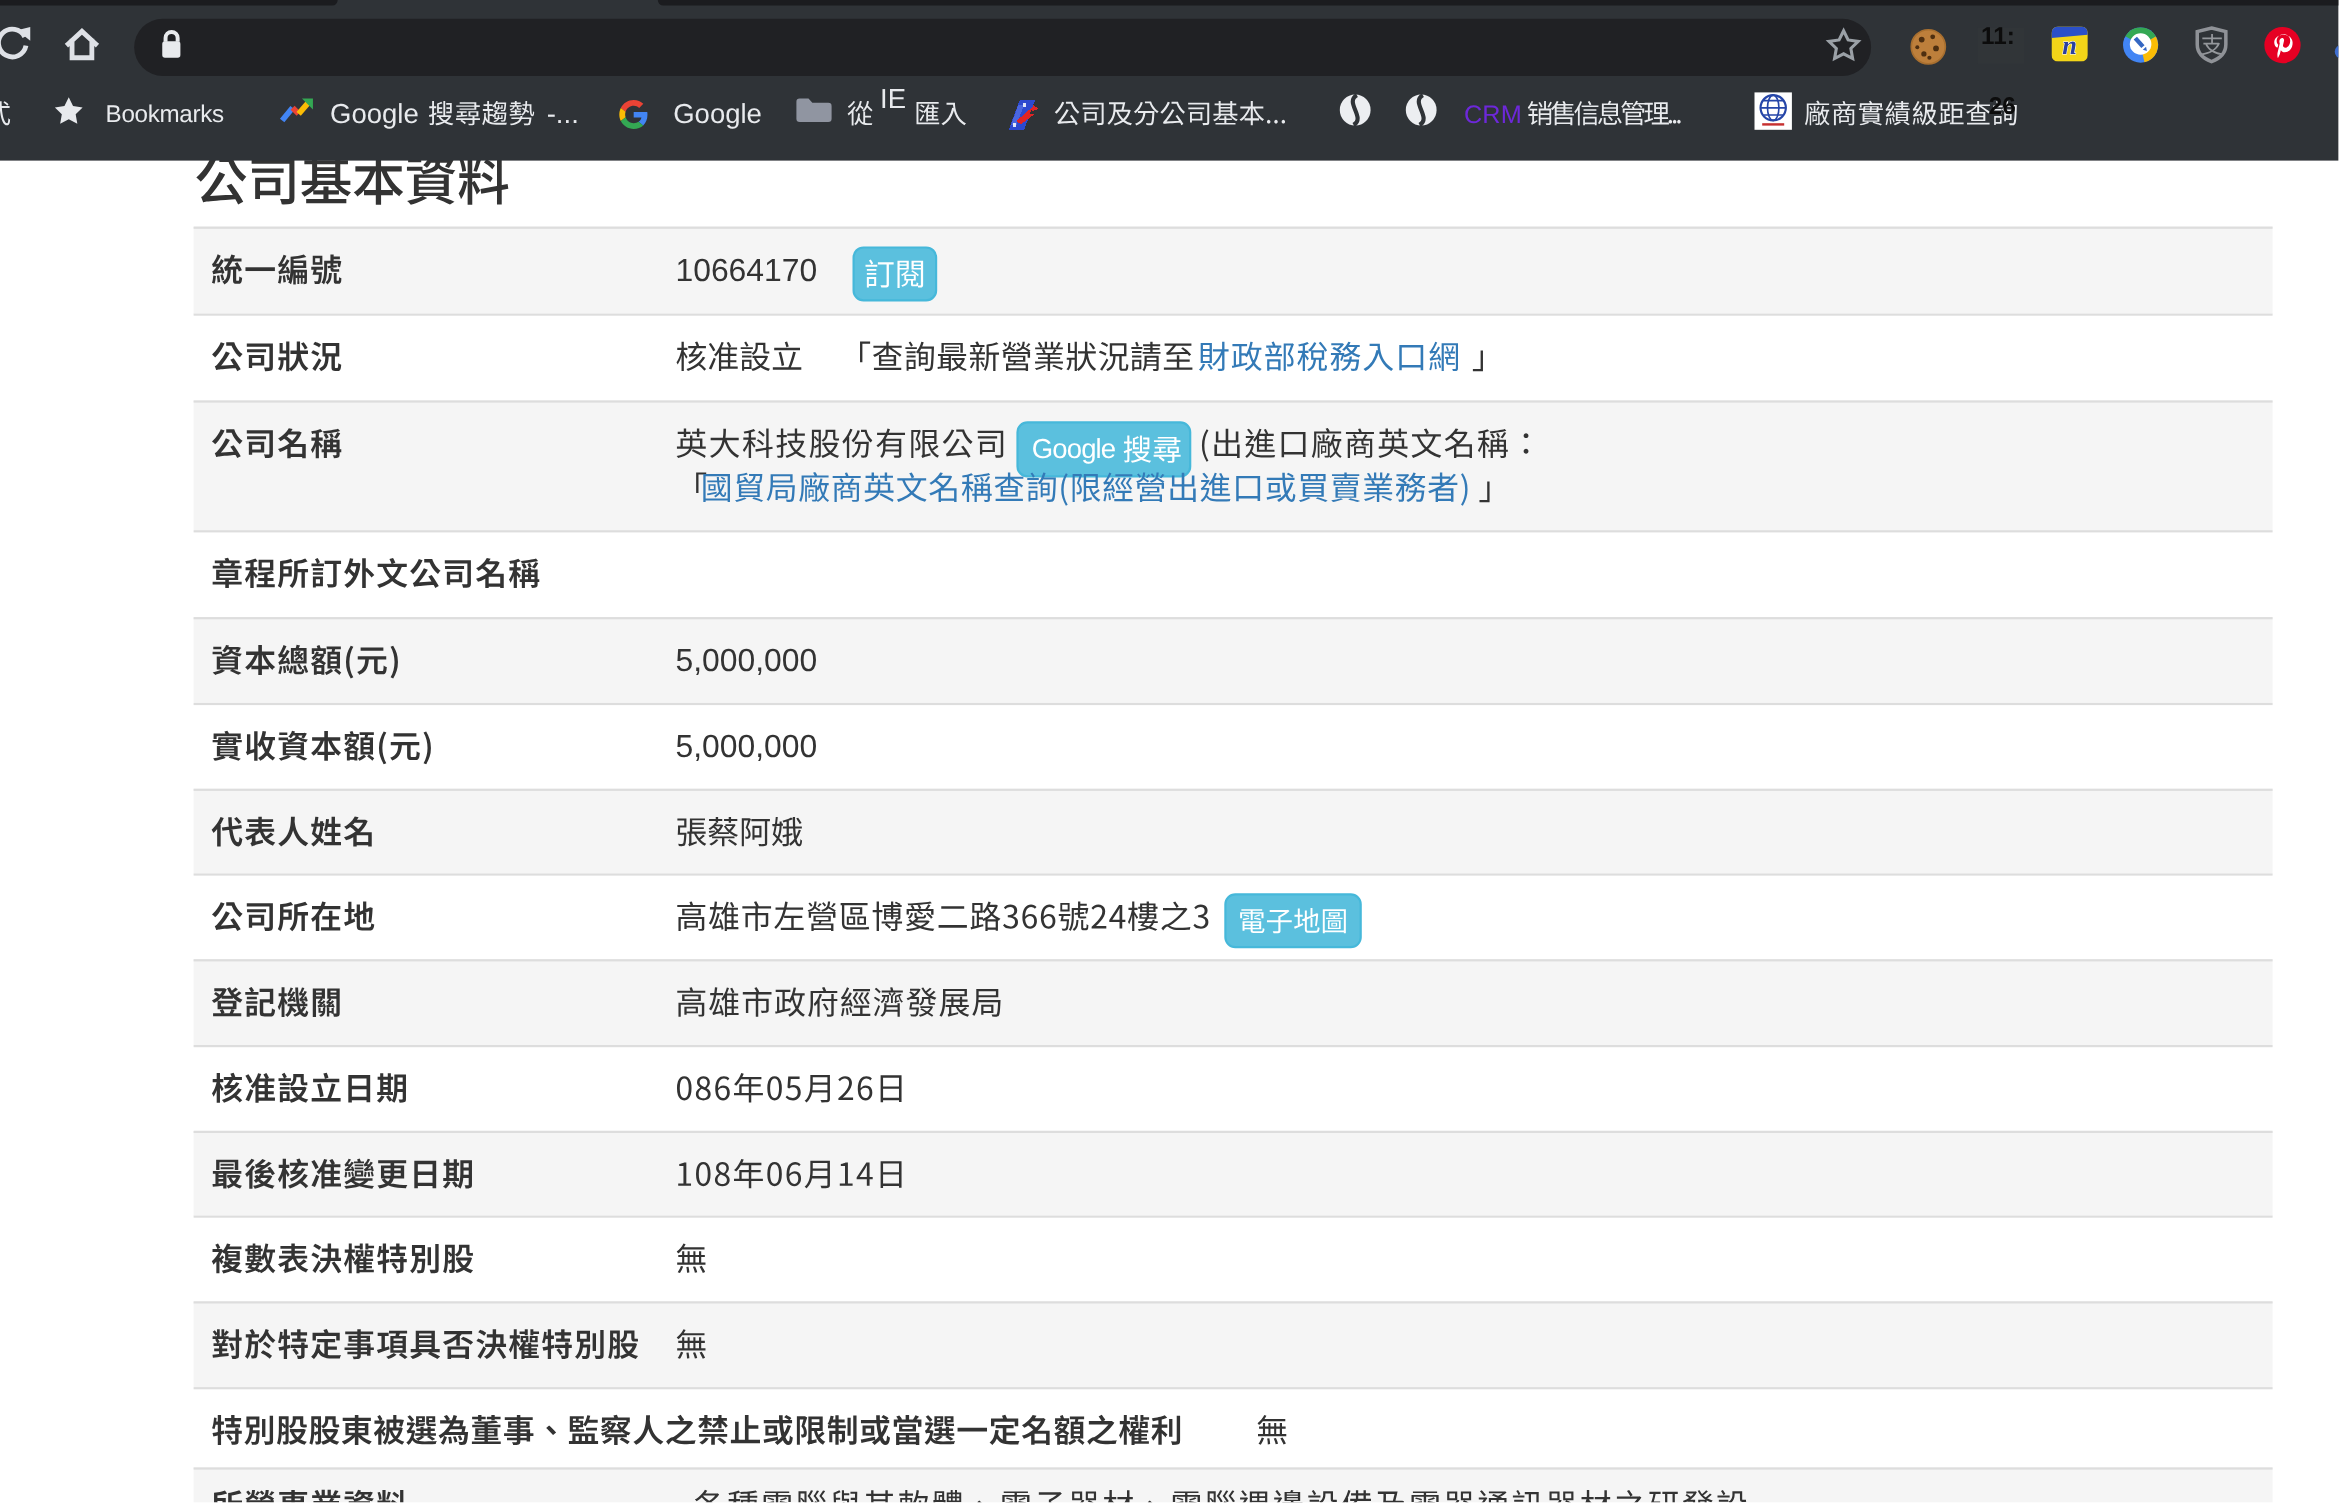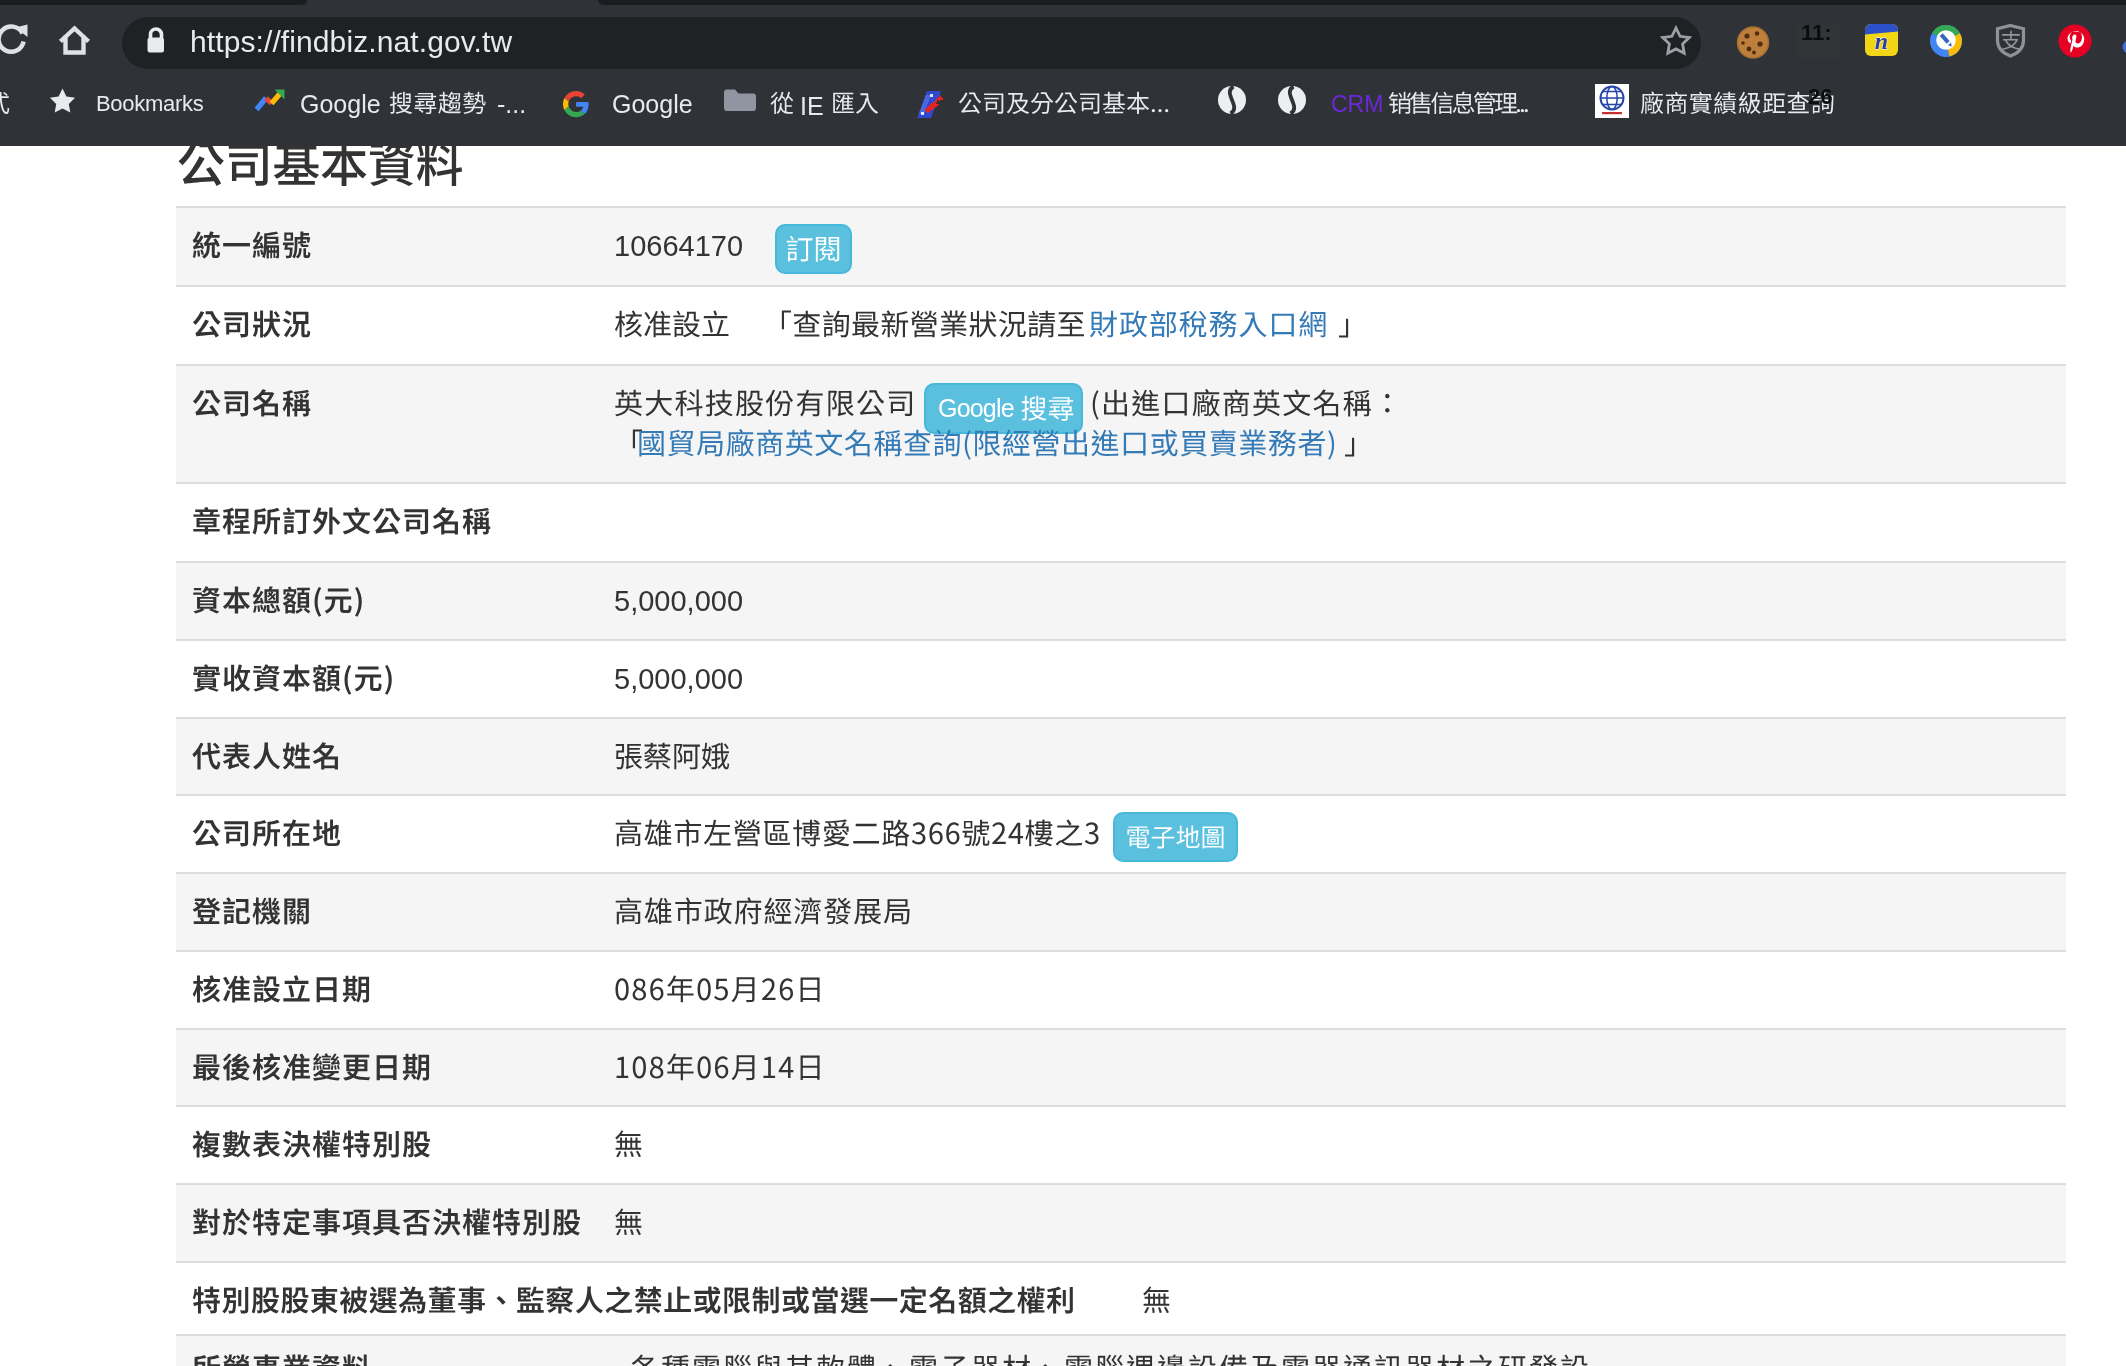--- a/index.html
+++ b/index.html
@@ -776,21 +776,20 @@
       </g>
 
 <g>
         <rect x="1595" y="84" width="34" height="34" fill="#fff"></rect>
 <circle cx="1612" cy="98" r="11.5" fill="none" stroke="#2646a8" stroke-width="2"></circle>
 <ellipse cx="1612" cy="98" rx="5.2" ry="11.5" fill="none" stroke="#2646a8" stroke-width="1.5"></ellipse>
 <path d="M1601 98 h22 M1603 91.5 h18 M1603 104.5 h18" stroke="#2646a8" stroke-width="1.5"></path>
 <rect x="1602" y="112" width="20" height="2.2" fill="#c63030"></rect>
       </g>
 </svg>
-    <div class="t ct" style="left:190px;top:16px;font-size:30px;color:#e8eaed;line-height:52px;letter-spacing:0.1px;">https://findbiz.nat.gov.tw</div>
     <div class="t ct" style="left:96px;top:78px;font-size:22px;color:#e8eaed;line-height:52px;letter-spacing:-0.3px;">Bookmarks</div>
     <div class="t ct" style="left:300px;top:78px;font-size:25px;color:#e8eaed;line-height:52px;">Google</div>
     <div class="t ct" style="left:497px;top:78px;font-size:25px;color:#e8eaed;line-height:52px;">-...</div>
     <div class="t ct" style="left:612px;top:78px;font-size:25px;color:#e8eaed;line-height:52px;">Google</div>
-    <div class="t ct" style="left:800px;top:80px;font-size:25px;color:#e8eaed;line-height:52px;">IE</div>
+    <div class="t ct" style="left:800px;top:64px;font-size:25px;color:#e8eaed;line-height:52px;">IE</div>
     <div class="t ct" style="left:1331px;top:78px;font-size:23px;color:#6d28d9;line-height:52px;">CRM</div>
     <div class="t ct" style="left:1801px;top:25px;font-size:22px;color:#0c0c0c;line-height:16px;font-weight:700;text-align:right;">11:</div>
     <div class="t ct" style="left:1808px;top:41px;font-size:22px;color:#0c0c0c;line-height:16px;font-weight:700;margin-top:48px;">26</div>
   </div>
 </body></html>

